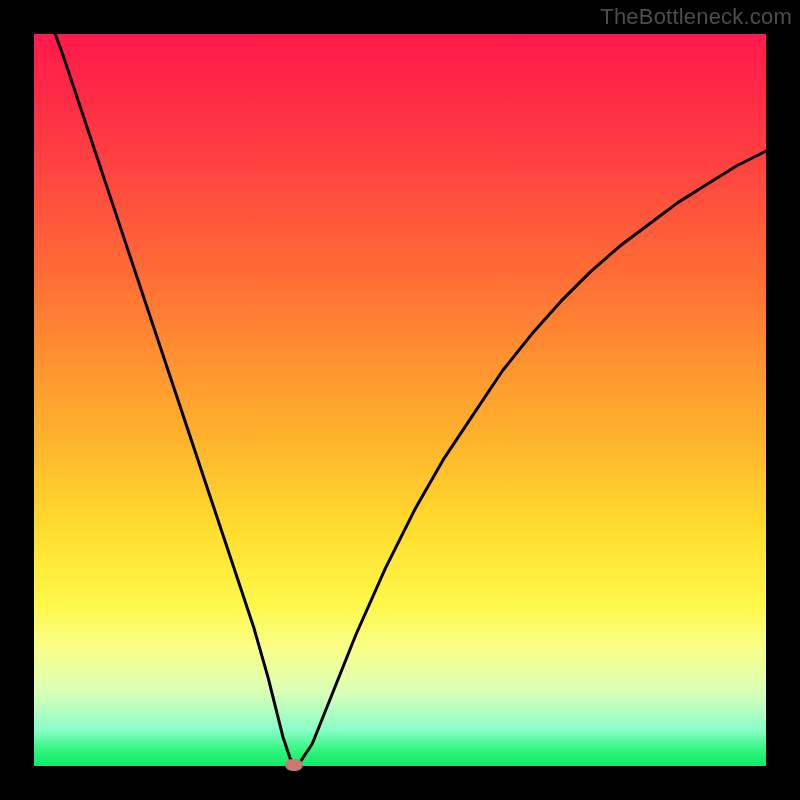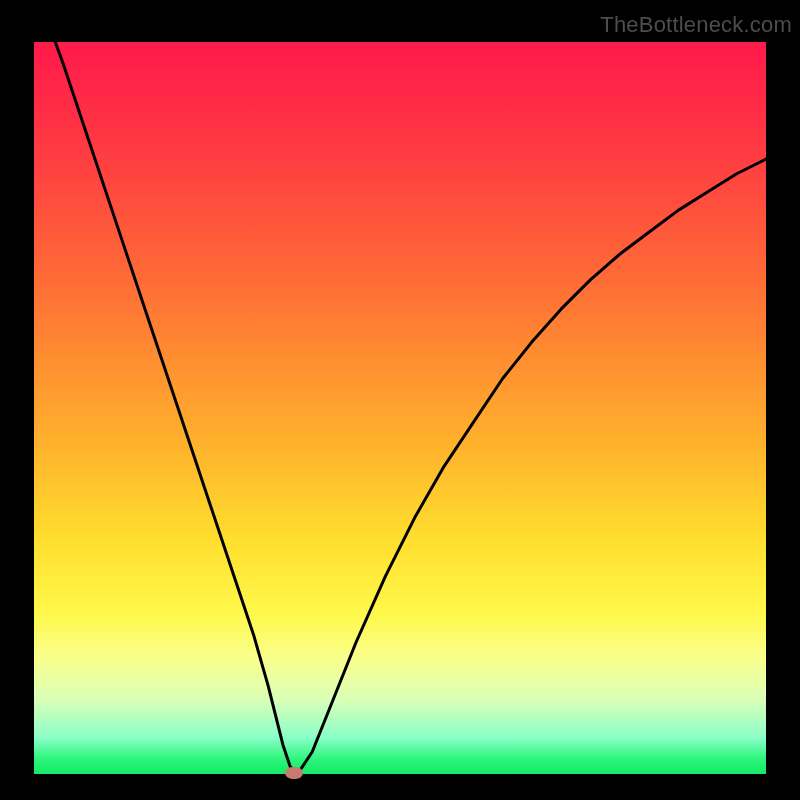--- a/index.html
+++ b/index.html
@@ -9,21 +9,20 @@
     height: 800px;
     overflow: hidden;
     background: #000;
     font-family: Arial, Helvetica, sans-serif;
   }
   .frame {
     position: relative;
     width: 800px;
     height: 696px;
     background: #000;
-    margin-top: 8px;
   }
   .plot {
     position: absolute;
     left: 34px;
     top: 34px;
     width: 732px;
     height: 732px;
     background: linear-gradient(to bottom,
       #ff1a4c 0%,
       #ff2a46 8%,

